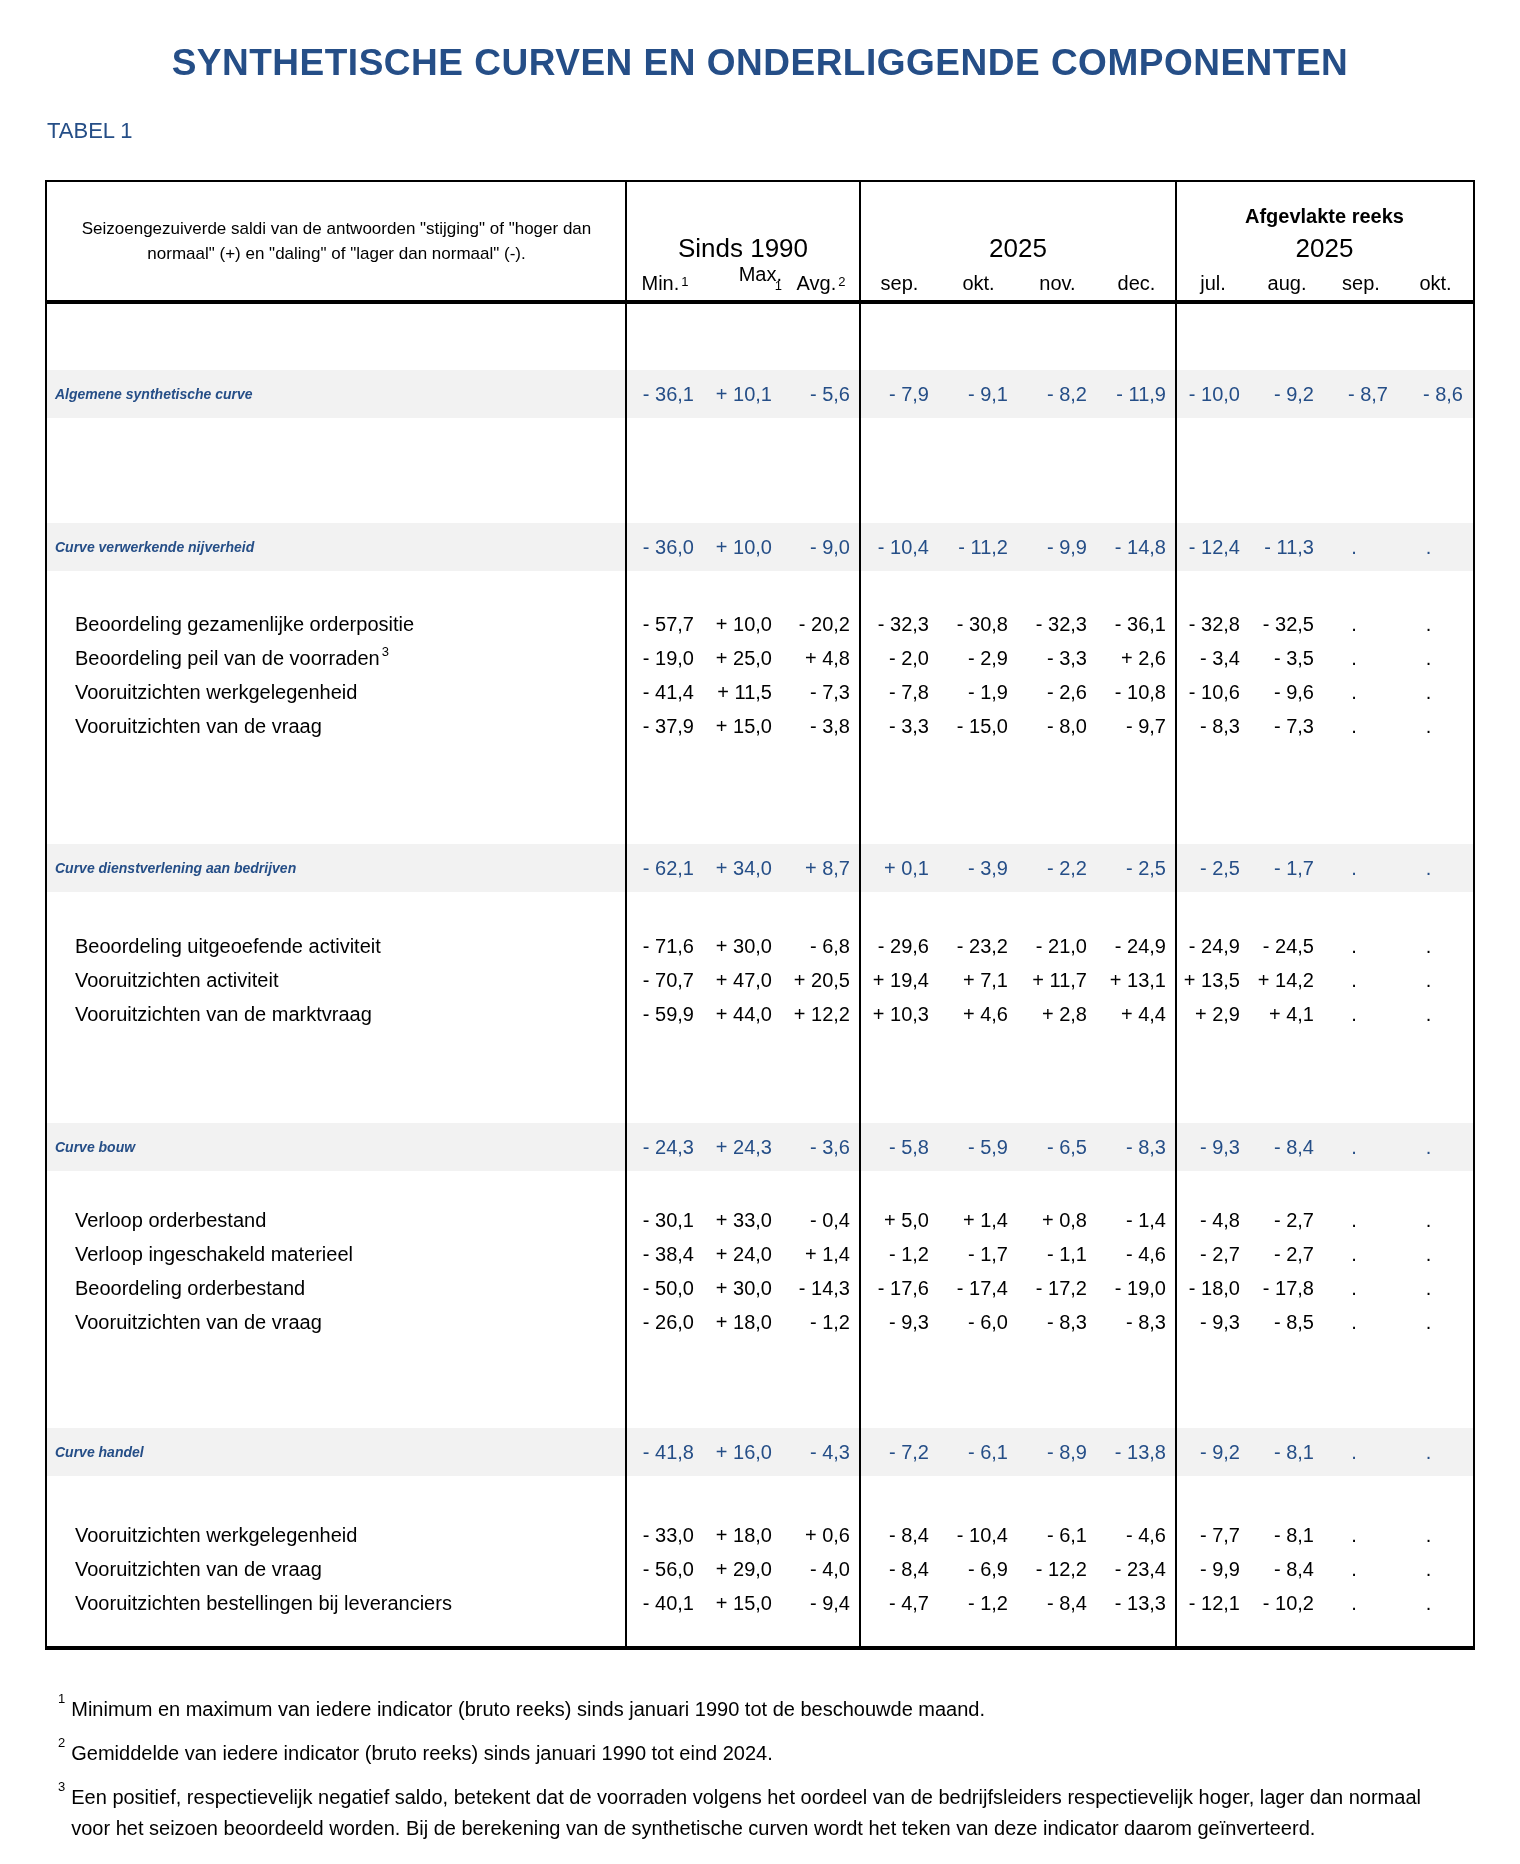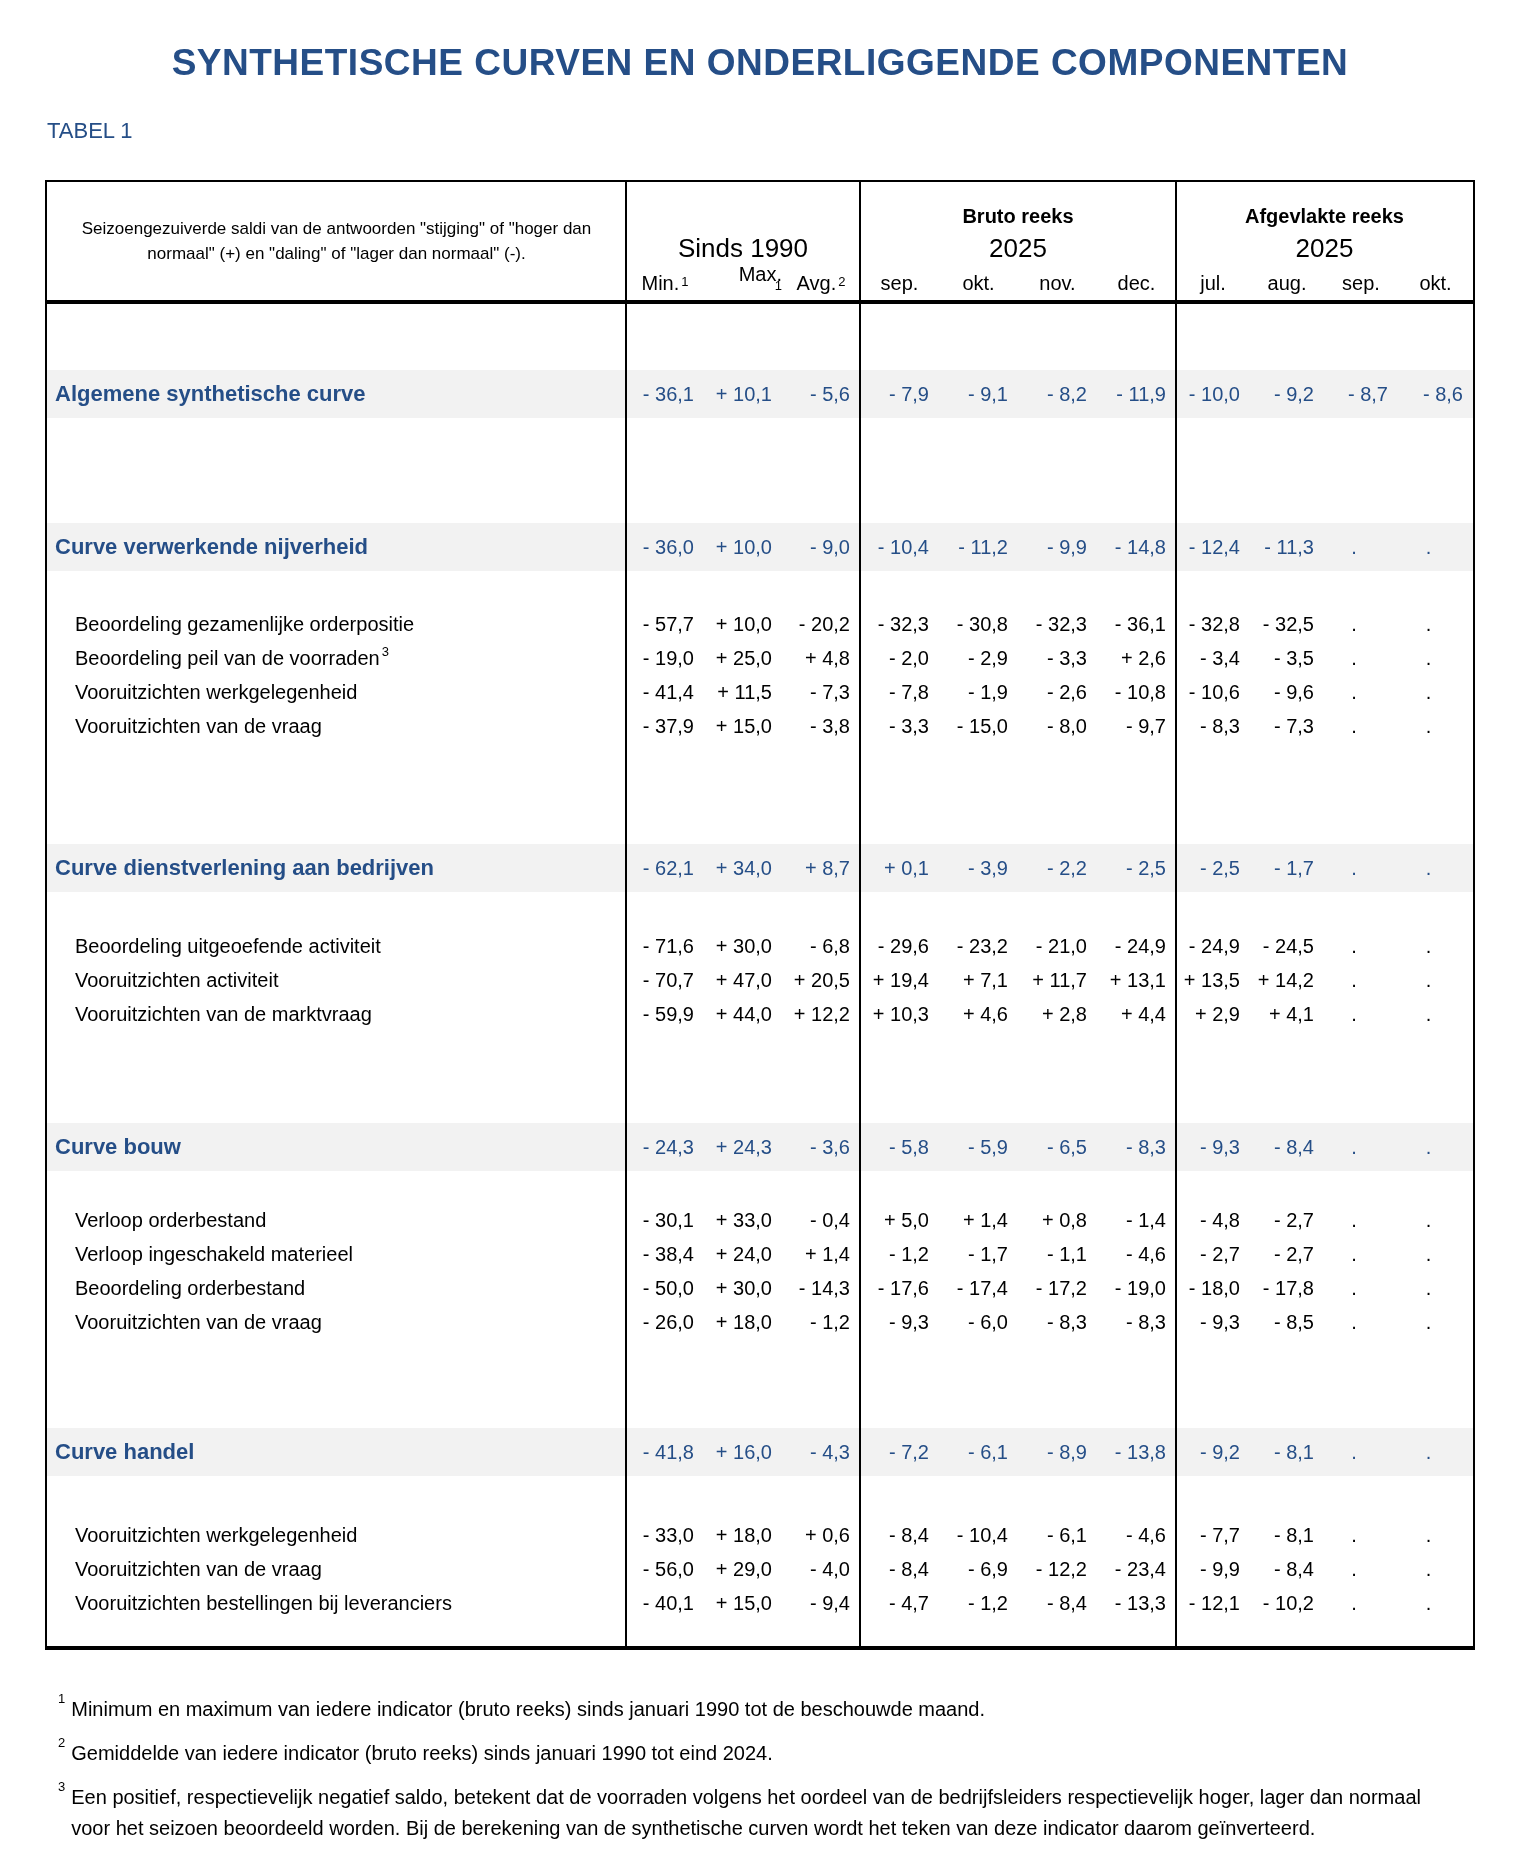--- a/index.html
+++ b/index.html
@@ -45,22 +45,23 @@
   }
   .gt { display:flex; align-items:flex-end; justify-content:center; font-size:20px; font-weight:bold; padding-bottom:2px; }
   .gp { display:flex; align-items:flex-end; justify-content:center; font-size:26px; padding-bottom:2px; }
   .colhead { display:flex; align-items:flex-end; justify-content:center; font-size:20px; padding-bottom:5px; }
   .colhead sup, .label-cell sup { font-size:13px; vertical-align:super; line-height:1; margin-left:2px; position:relative; top:-7px; }
 
   .spacer { width:100%; }
 
   .section-row { height:48px; background:var(--band,#F2F2F2); }
   .section-row .label-cell {
-    font-size:22px; font-weight:bold; color:var(--accent,#254E87);
+    font-size:14px; font-weight:bold; color:var(--accent,#254E87);
     padding-left:8px;
+    font-style:italic;
   }
   .section-row .val { color:var(--accent,#254E87); }
 
   .sub-row { height:34px; }
   .sub-row .label-cell { font-size:20px; padding-left:28px; }
 
   .cell { display:flex; align-items:center; overflow:hidden; }
   .val { justify-content:flex-end; padding-right:10px; font-size:20px; white-space:nowrap; }
   .val.dot { justify-content:center; padding-right:14px; }
 
@@ -80,21 +81,20 @@
 
   <div class="table">
     <div class="vline vl1"></div>
     <div class="vline vl2"></div>
     <div class="vline vl3"></div>
 
     <div class="thead grid" id="thead">
       <div class="desc-cell">Seizoengezuiverde saldi van de antwoorden "stijging" of "hoger dan normaal" (+) en "daling" of "lager dan normaal" (-).</div>
 
       <div class="gt" style="grid-column:2/5; grid-row:1;"></div>
-      <div class="gt" style="grid-column:5/9; grid-row:1;">Bruto reeks</div>
       <div class="gt" style="grid-column:9/13; grid-row:1;">Afgevlakte reeks</div>
 
       <div class="gp" style="grid-column:2/5; grid-row:2;">Sinds 1990</div>
       <div class="gp" style="grid-column:5/9; grid-row:2;">2025</div>
       <div class="gp" style="grid-column:9/13; grid-row:2;">2025</div>
     <div class="colhead" style="grid-area: 3 / 2;">
           <span>Min.</span>
           <sup>1</sup>
         </div>
         <div class="colhead" style="grid-area: 3 / 3; flex-direction: column;">

